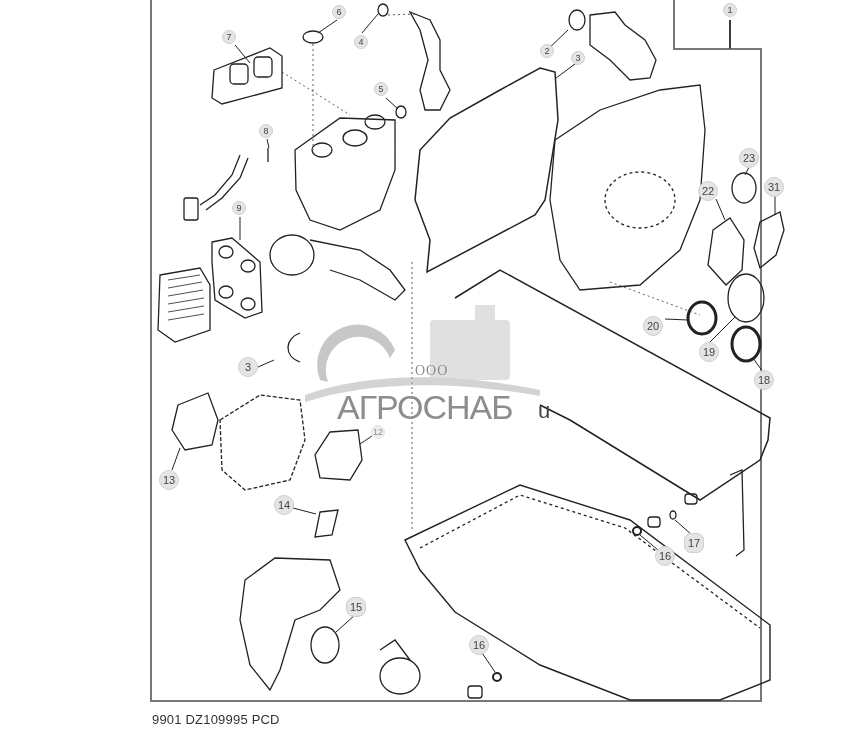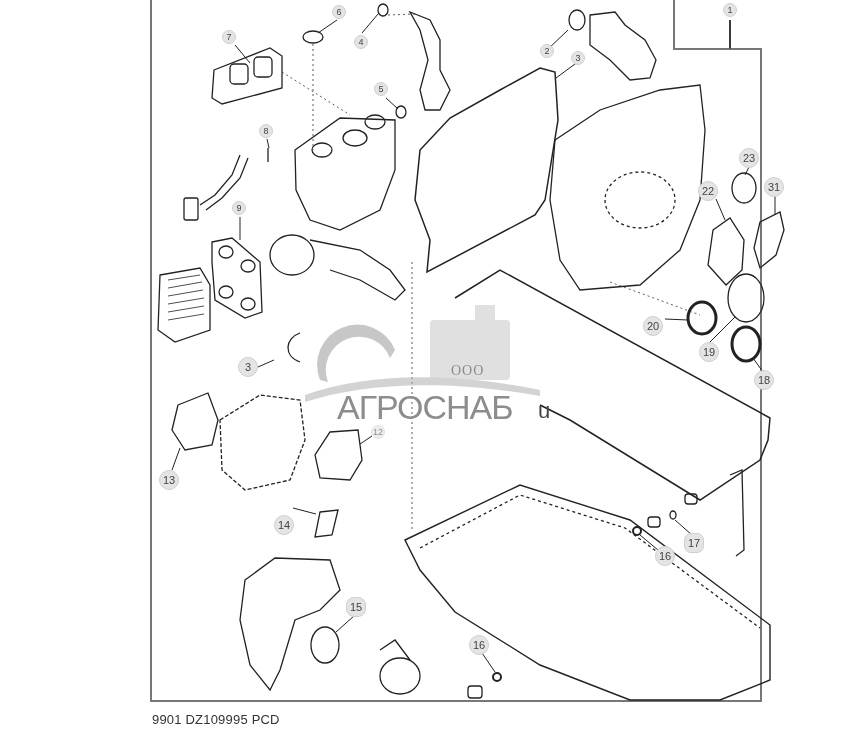--- a/index.html
+++ b/index.html
@@ -12,21 +12,21 @@
                border-left:2px solid #777; border-bottom:2px solid #777; box-sizing:border-box; }
   .title-stem { position:absolute; left:729px; top:20px; width:2px; height:29px; background:#555; }
   svg.drawing { position:absolute; left:0; top:0; }
   .callout { position:absolute; width:20px; height:20px; border-radius:50%;
              background:#e4e4e4; border:1px solid #cfcfcf; color:#444; font-size:11px;
              display:flex; align-items:center; justify-content:center; box-sizing:border-box; }
   .callout.small { width:14px; height:14px; font-size:9px; }
   .footer { position:absolute; left:152px; top:712px; font-size:13px; color:#333; letter-spacing:0.2px; }
   .watermark { position:absolute; left:300px; top:300px; width:260px; height:130px; opacity:0.55; }
   .wm-ooo { position:absolute; left:415px; top:363px; font-family:"Liberation Serif", serif;
-            font-size:14px; color:#8a8a8a; letter-spacing:1px;margin-left:36px; }
+            font-size:14px; color:#8a8a8a; letter-spacing:1px; }
   .wm-name { position:absolute; left:337px; top:388px; font-family:Liberation Sans, sans-serif;
              font-size:34px; color:#8d8d8d; letter-spacing:-1px; }
   .wm-u { position:absolute; left:538px; top:398px; font-size:22px; color:#444; }
 </style>
 </head>
 <body>
 
 <div class="frame"></div>
 <div class="frame-right"></div>
 <div class="title-box"></div>
@@ -170,21 +170,21 @@
 <div class="callout small" style="left:571px;top:51px;">3</div>
 <div class="callout small" style="left:354px;top:35px;">4</div>
 <div class="callout small" style="left:374px;top:82px;">5</div>
 <div class="callout small" style="left:332px;top:5px;">6</div>
 <div class="callout small" style="left:222px;top:30px;">7</div>
 <div class="callout small" style="left:259px;top:124px;">8</div>
 <div class="callout small" style="left:232px;top:201px;">9</div>
 <div class="callout" style="left:238px;top:357px;">3</div>
 <div class="callout small" style="left:371px;top:425px;opacity:0.6;">12</div>
 <div class="callout" style="left:159px;top:470px;border-radius:10px;">13</div>
-<div class="callout" style="left:274px;top:495px;margin-top:20px;">14</div>
+<div class="callout" style="left:274px;top:495px;">14</div>
 <div class="callout" style="left:346px;top:597px;border-radius:8px;">15</div>
 <div class="callout" style="left:655px;top:546px;">16</div>
 <div class="callout" style="left:469px;top:635px;">16</div>
 <div class="callout" style="left:684px;top:533px;border-radius:7px;">17</div>
 <div class="callout" style="left:754px;top:370px;">18</div>
 <div class="callout" style="left:699px;top:342px;">19</div>
 <div class="callout" style="left:643px;top:316px;">20</div>
 <div class="callout" style="left:764px;top:177px;">31</div>
 <div class="callout" style="left:698px;top:181px;">22</div>
 <div class="callout" style="left:739px;top:148px;">23</div>

